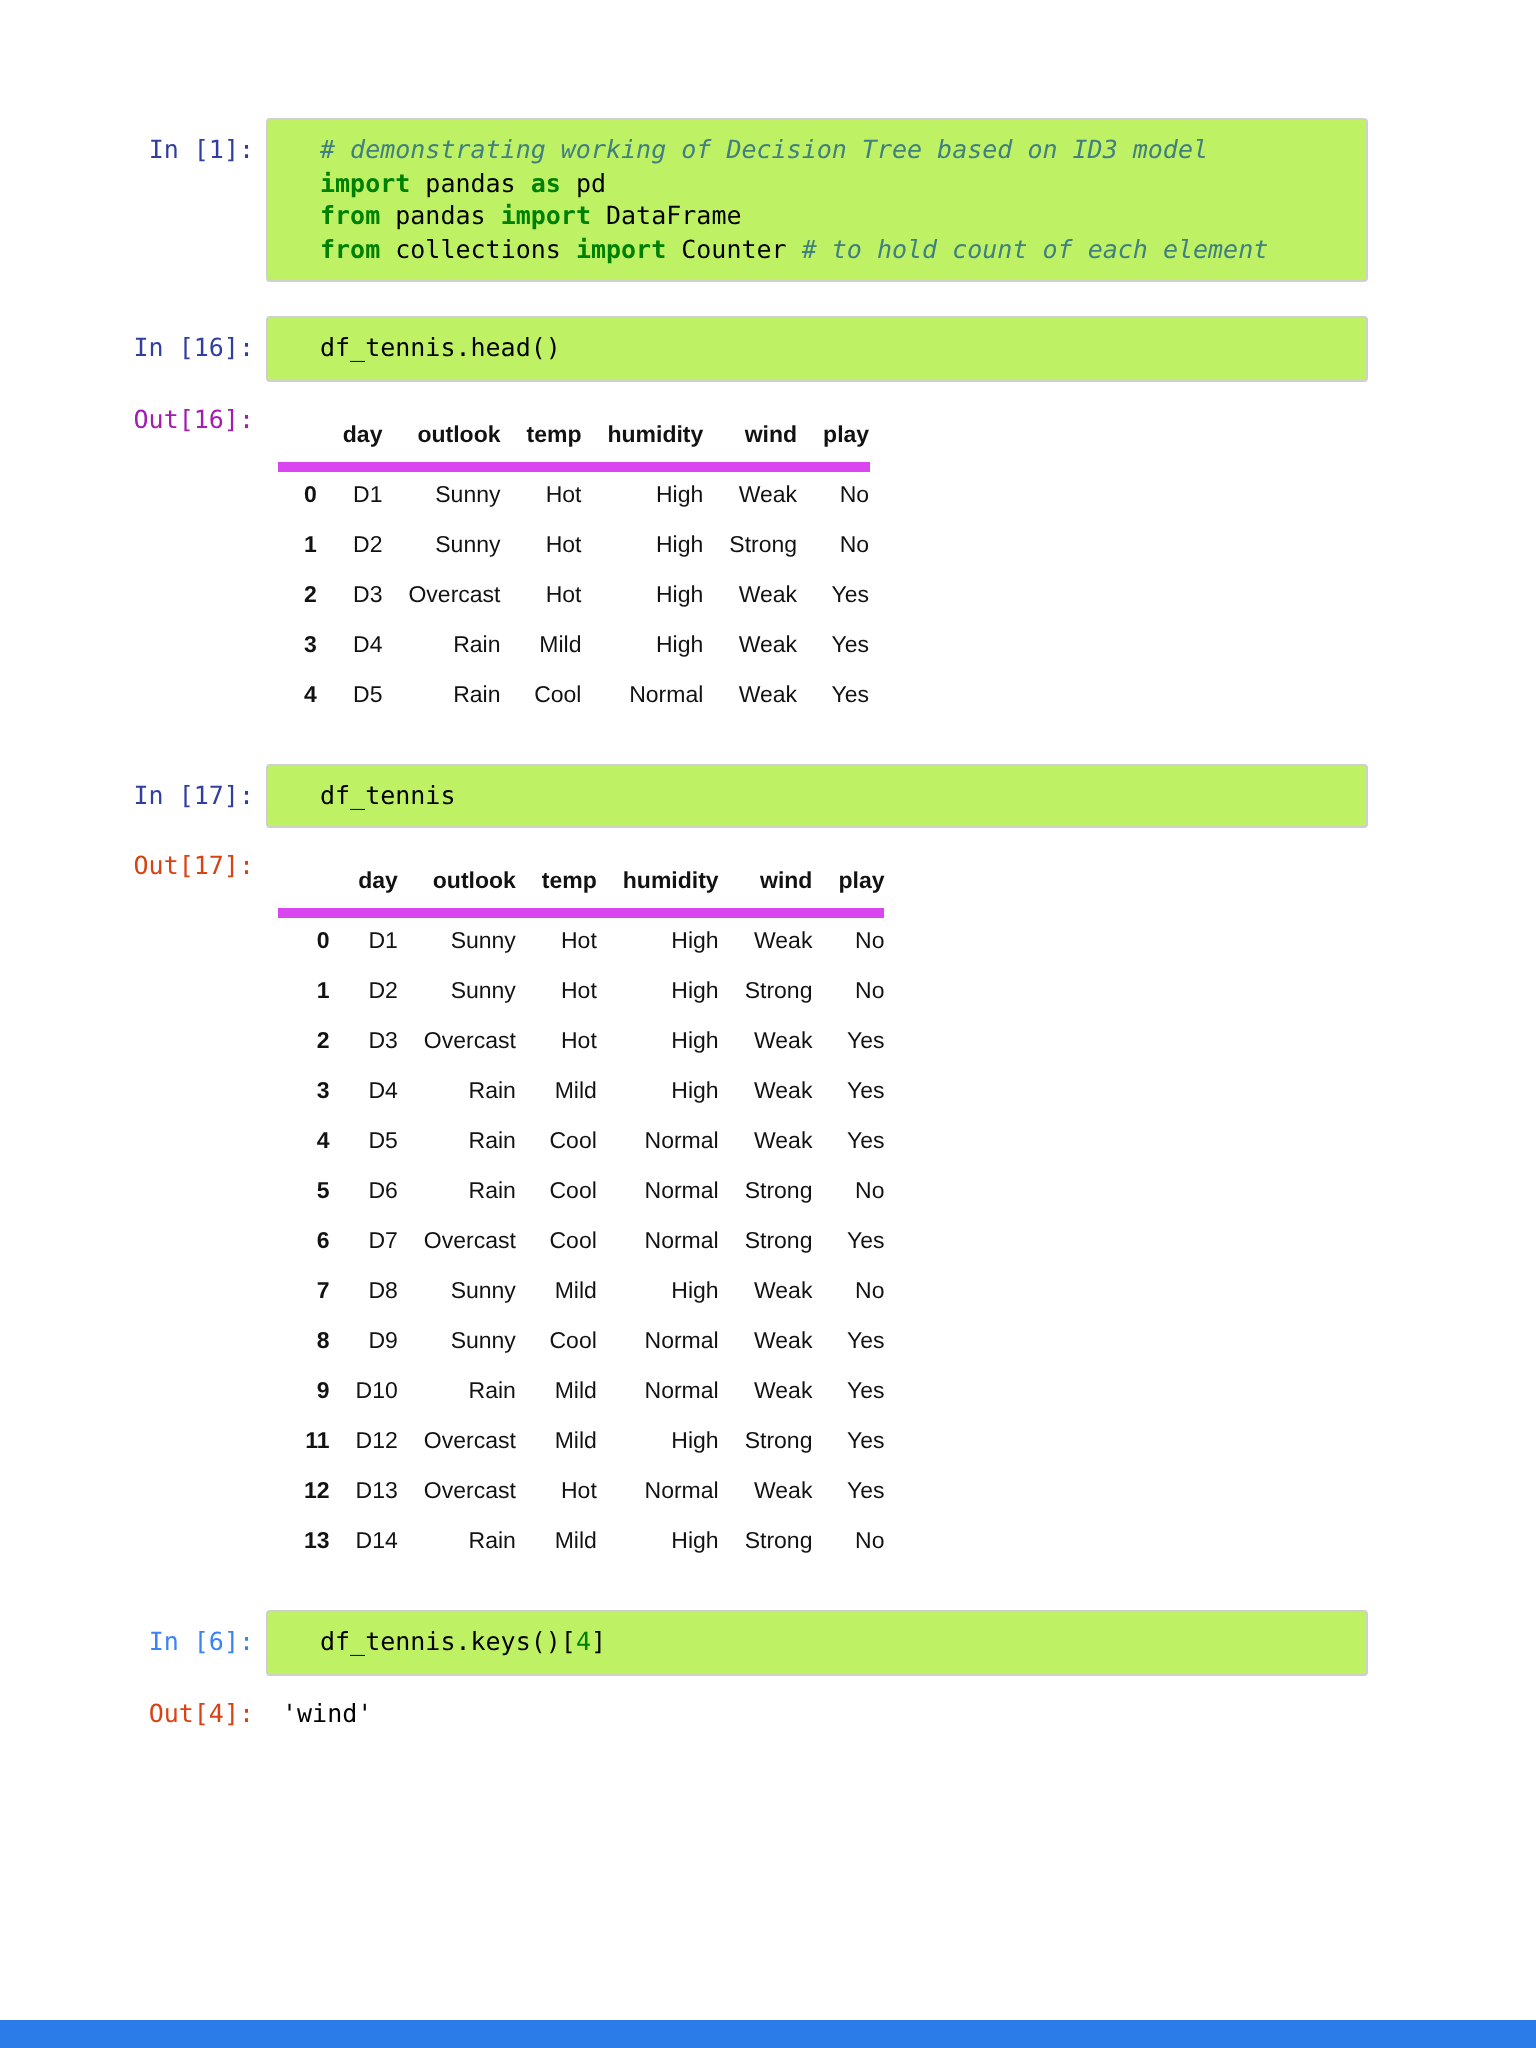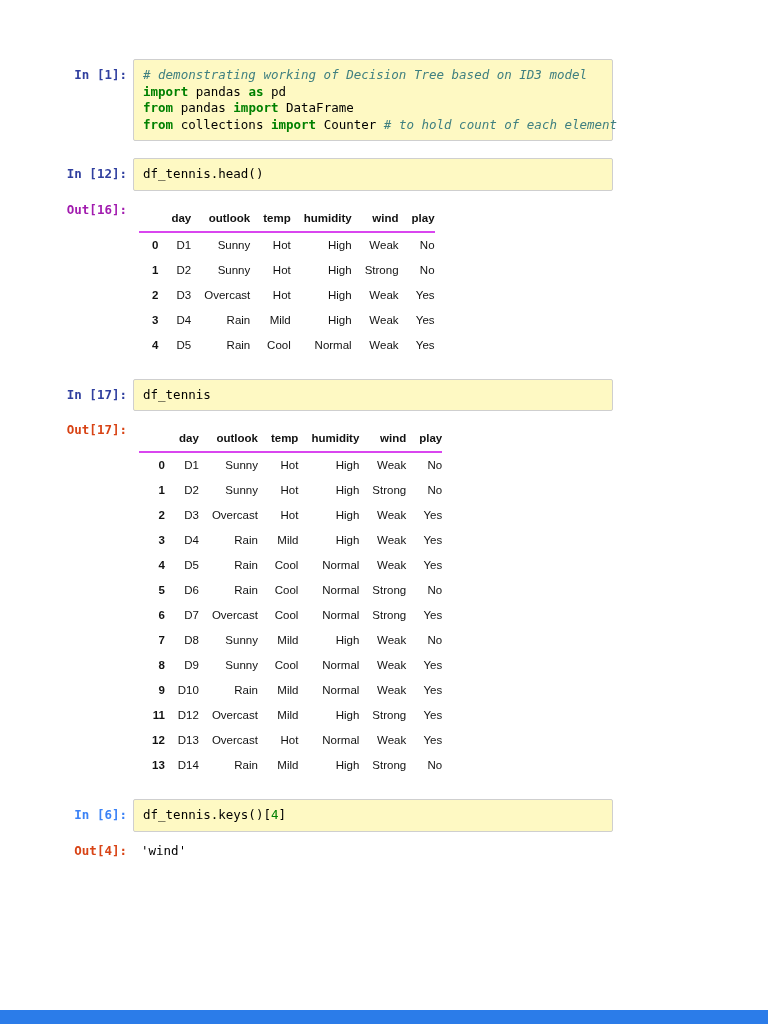--- a/index.html
+++ b/index.html
@@ -7,29 +7,29 @@
     width:768px;height:1024px;position:relative;overflow:hidden;
     background:#ffffff;
     font-family:"Liberation Sans",sans-serif;
   }
   #notebook{padding-top:59px;}
   .cell{display:flex;align-items:flex-start;margin-bottom:17px;}
   .prompt{
     flex:0 0 133px;width:133px;box-sizing:border-box;
     text-align:right;padding-right:6px;padding-top:8px;
     font-family:"DejaVu Sans Mono","Liberation Mono",monospace;
-    font-size:12.5px;font-weight:bold;white-space:nowrap;
+    font-size:12.5px;font-weight:normal;white-space:nowrap;
   }
   .prompt.in{color:#303F9F;}
   .prompt.out{color:#D84315;}
   .inputbox{
-    width:480px;box-sizing:border-box;
+    width:551px;box-sizing:border-box;
     border:1px solid #cfcfcf;border-radius:2px;
-    background:#fef9c3;
-    padding:7px 9px;
+    background:#bef264;
+    padding:7px 26px;
   }
   pre.code{
     margin:0;
     font-family:"DejaVu Sans Mono","Liberation Mono",monospace;
     font-size:12.5px;line-height:16.5px;color:#000;
   }
   .tok-com{color:#408080;font-style:italic;}
   .tok-kw{color:#008000;font-weight:bold;}
   .tok-str{color:#BA2121;}
   .tok-num{color:#008000;}
@@ -39,21 +39,21 @@
   .out-content{margin-left:6px;}
   table.dataframe{
     border-collapse:collapse;margin-top:12px;
     font-family:"Liberation Sans",sans-serif;
     font-size:11.5px;color:#121212;
   }
   table.dataframe th, table.dataframe td{
     text-align:right;padding:6px 0 7px 13px;white-space:nowrap;
   }
   table.dataframe thead th{
-    font-weight:bold;border-bottom:2px solid #d946ef;vertical-align:bottom;
+    font-weight:bold;border-bottom:5px solid #d946ef;vertical-align:bottom;
   }
   table.dataframe tbody th.idx{font-weight:bold;}
   .out-text{
     font-family:"DejaVu Sans Mono","Liberation Mono",monospace;
     font-size:12.5px;color:#000;padding-top:8px;margin-left:8px;
   }
   .bottom-bar{
     position:absolute;left:0;right:0;bottom:0;height:14px;
   }
 </style>
@@ -64,21 +64,21 @@
     <div class="cell">
       <div class="prompt in" style="color: rgb(48, 63, 159);">In [1]:</div>
       <div class="inputbox" style="border-color: rgb(207, 207, 207);">
         <pre class="code"><span class="tok-com"># demonstrating working of Decision Tree based on ID3 model</span>
 <span class="tok-kw">import</span><span class="tok-pl"> pandas </span><span class="tok-kw">as</span><span class="tok-pl"> pd</span>
 <span class="tok-kw">from</span><span class="tok-pl"> pandas </span><span class="tok-kw">import</span><span class="tok-pl"> DataFrame</span>
 <span class="tok-kw">from</span><span class="tok-pl"> collections </span><span class="tok-kw">import</span><span class="tok-pl"> Counter </span><span class="tok-com"># to hold count of each element</span></pre>
       </div>
     </div>
     <div class="cell">
-      <div class="prompt in" style="color: rgb(48, 63, 159);">In [12]:</div>
+      <div class="prompt in" style="color: rgb(48, 63, 159);">In [16]:</div>
       <div class="inputbox" style="border-color: rgb(207, 207, 207);">
         <pre class="code"><span class="tok-pl">df_tennis.head()</span></pre>
       </div>
     </div>
     <div class="cell output">
       <div class="prompt out" style="color: #a21caf;">Out[16]:</div>
       <div class="out-content">
         <table class="dataframe">
           <thead>
             <tr>

